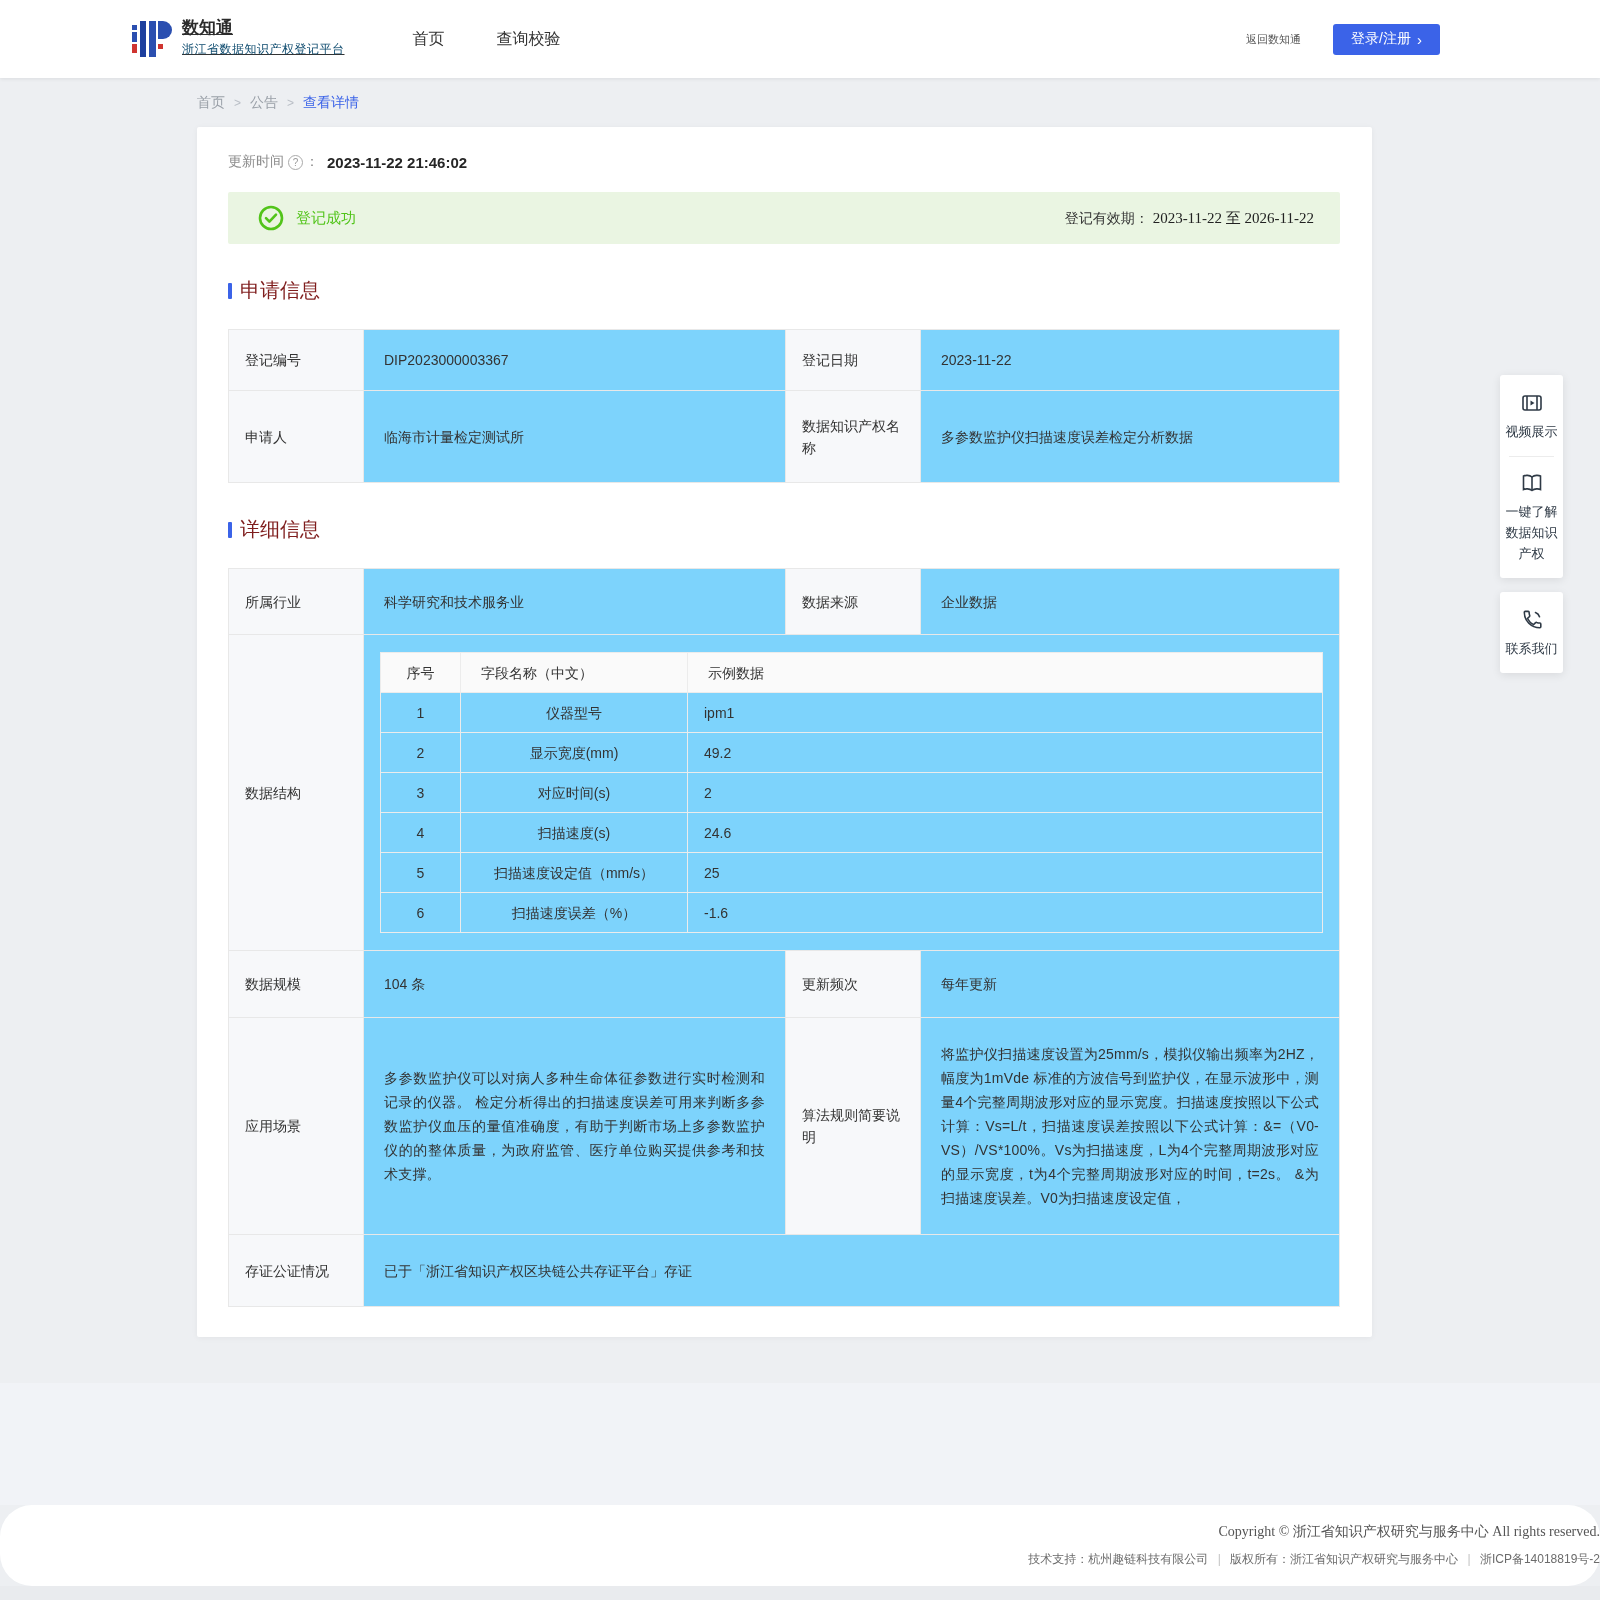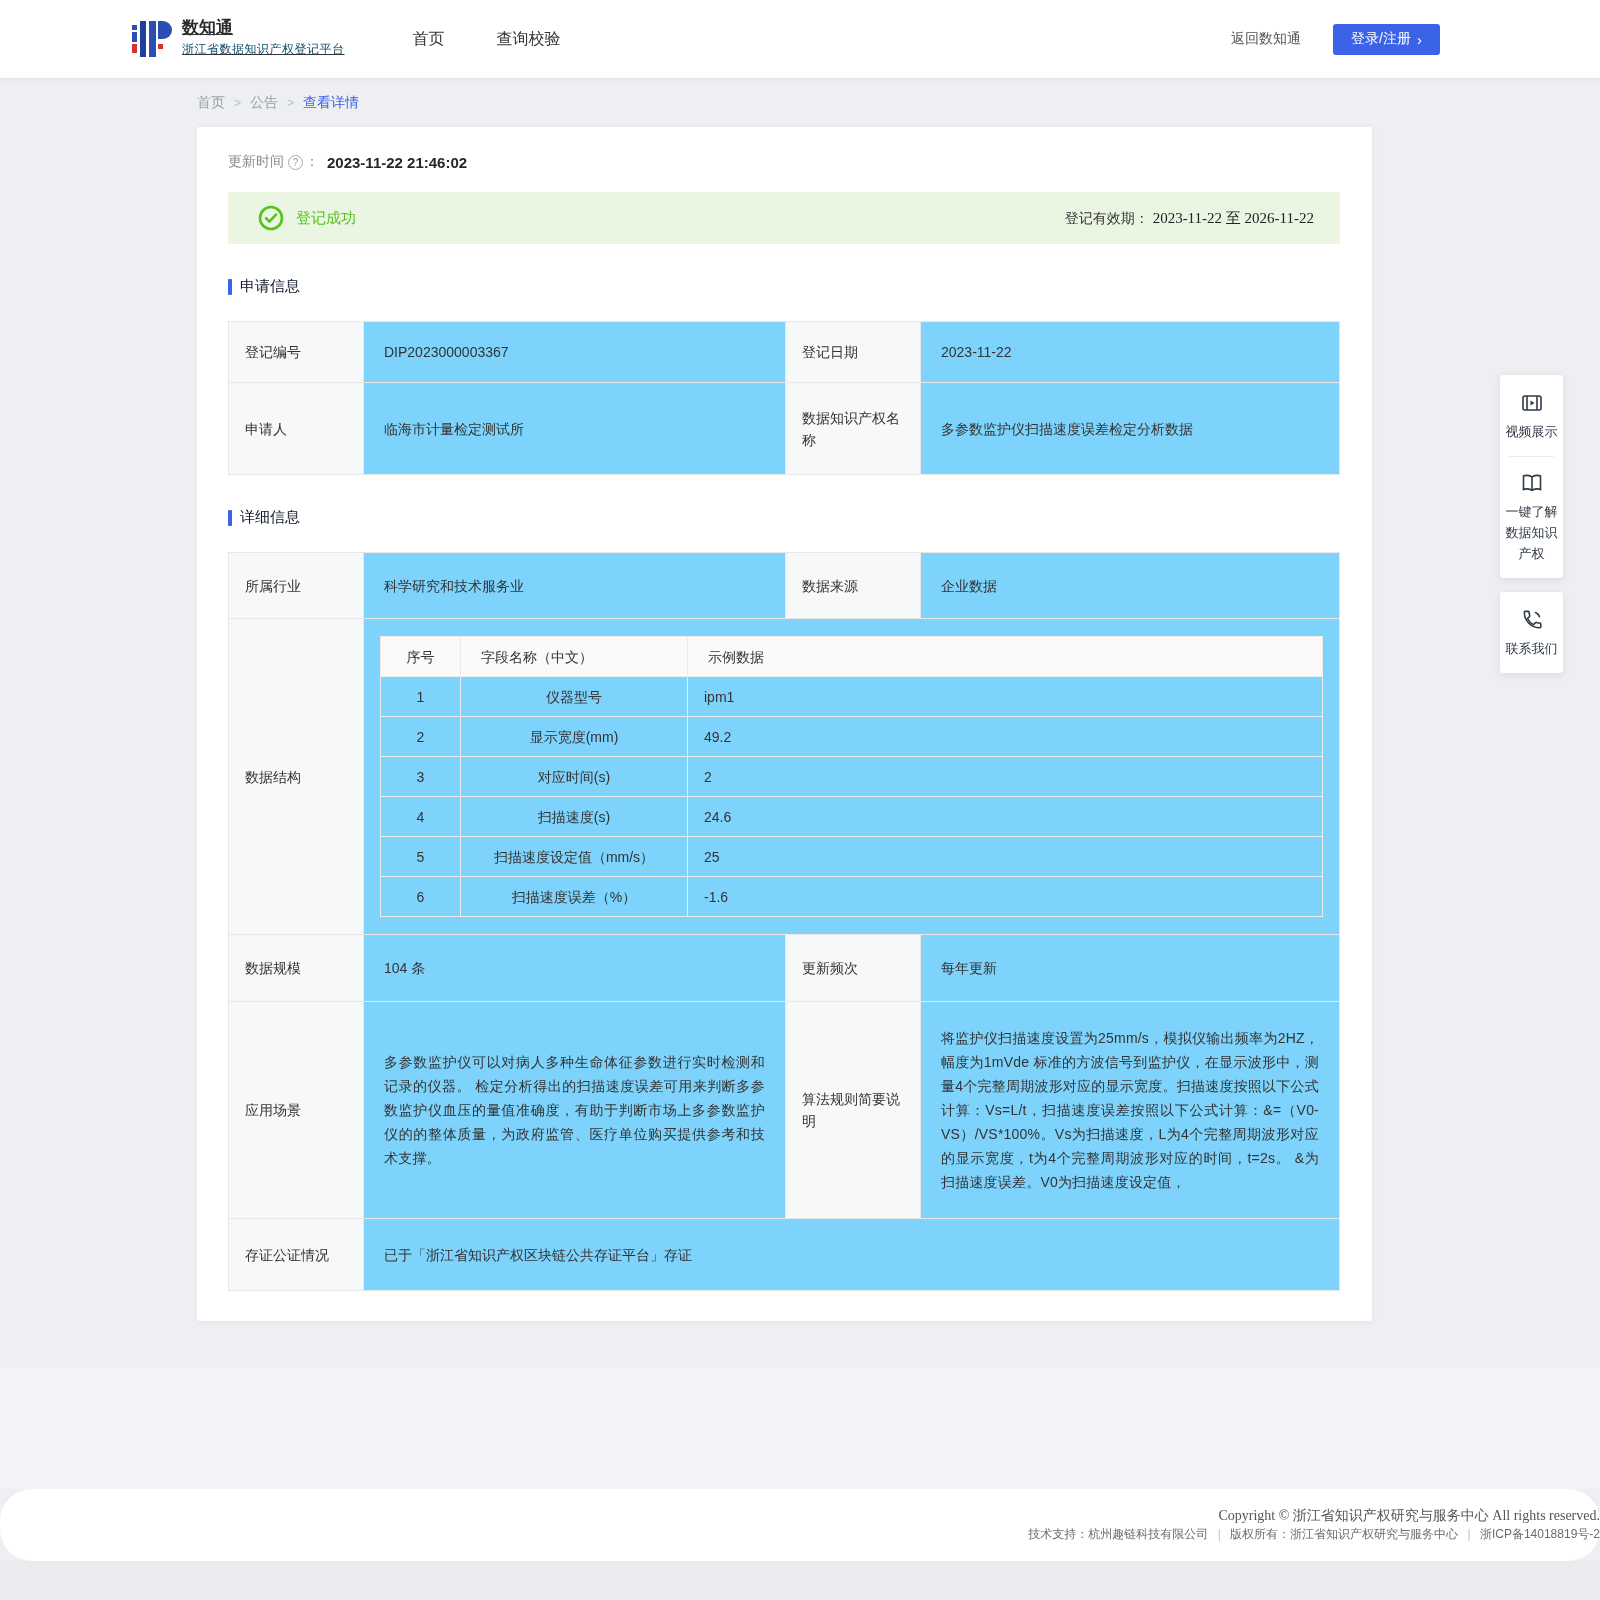--- a/index.html
+++ b/index.html
@@ -25,21 +25,21 @@
     display:flex;align-items:center;position:relative;z-index:5;flex:0 0 auto;
   }
   .logo{display:flex;margin-left:130px;cursor:pointer;text-decoration:underline;}
   .logo svg{display:block;}
   .logo-text{margin-left:10px;}
   .logo-title{font-size:17px;font-weight:bold;color:#2b2b2b;line-height:20px;}
   .logo-sub{font-size:12px;color:#0c4a6e;margin-top:3px;letter-spacing:.5px;}
   .topnav{display:flex;align-items:center;margin-left:68px;gap:52px;}
   .topnav a{font-size:16px;color:#333;text-decoration:none;cursor:pointer;}
   .top-right{margin-left:auto;margin-right:160px;display:flex;align-items:center;gap:32px;}
-  .back-link{font-size:14px;color:#555;text-decoration:none;cursor:pointer;}
+  .back-link{font-size:11px;color:#555;text-decoration:none;cursor:pointer;}
   .login-btn{
     background:var(--accent);color:#fff;border:none;border-radius:3px;
     height:31px;padding:0 18px;font-size:14px;cursor:pointer;
     display:inline-flex;align-items:center;gap:6px;font-family:inherit;
   }
   .login-btn .arrow{font-size:15px;line-height:1;}
 
   
   .breadcrumb{margin:16px 0 15px 197px;font-size:14px;color:#9aa0a8;display:flex;gap:9px;align-items:center;}
   .breadcrumb a{color:#9aa0a8;text-decoration:none;cursor:pointer;}
@@ -63,21 +63,21 @@
   .banner{
     margin-top:21px;height:52px;background:var(--success-bg);border-radius:2px;
     display:flex;align-items:center;padding:0 26px 0 30px;
   }
   .banner-status{color:var(--success);font-size:15px;margin-left:12px;}
   .banner-right{margin-left:auto;font-size:14px;color:#333;}
   .banner-dates{font-family:"Liberation Serif","DejaVu Serif",serif;font-size:15px;color:#222;}
 
   .section-title{display:flex;align-items:center;margin-top:33px;margin-bottom:25px;}
   .section-bar{width:4px;height:16px;background:var(--accent);margin-right:8px;border-radius:1px;}
-  .section-text{font-size:15px;color:#0f172a;font-weight:500;}
+  .section-text{font-size:20px;color:#7f1d1d;font-weight:500;}
 
   table.kv{width:100%;border-collapse:collapse;table-layout:fixed;}
   table.kv td{border:1px solid var(--border);vertical-align:middle;font-size:14px;color:#333;}
   td.lbl{background:var(--label-bg);padding:10px 16px;line-height:22px;}
   td.val{background:#7dd3fc;padding:10px 20px;line-height:24px;}
   .h61{height:61px;} .h92{height:92px;} .h66{height:66px;} .h67{height:67px;} .h72{height:72px;}
   td.longtext{padding:24px 20px;text-align:justify;letter-spacing:.2px;}
 
   
   .struct-wrap{padding:17px 16px;}
@@ -104,21 +104,21 @@
   
   .footer-spacer{flex:0 0 46px;}
   .footer-band{flex:0 0 122px;background:#f1f3f7;}
   .footer{
     background:#fff;padding:17px 0 18px;text-align:right;flex:0 0 auto;border-radius:32px;
   }
   .footer-line1{
     font-family:"Liberation Serif","DejaVu Serif",serif;
     font-size:14px;color:#555;line-height:20px;
   }
-  .footer-line2{font-size:12px;color:#6b6b6b;line-height:17px;}
+  .footer-line2{font-size:12px;color:#6b6b6b;margin-top:9px;line-height:17px;}
   .footer-line2 .pipe{color:#c4c4c4;margin:0 6px;}
   .footer-bottom{flex:1 1 auto;background:#e9ebee;}
 </style>
 </head>
 <body>
 
 <div class="page">
 
   <header class="topbar">
     <div class="logo">

